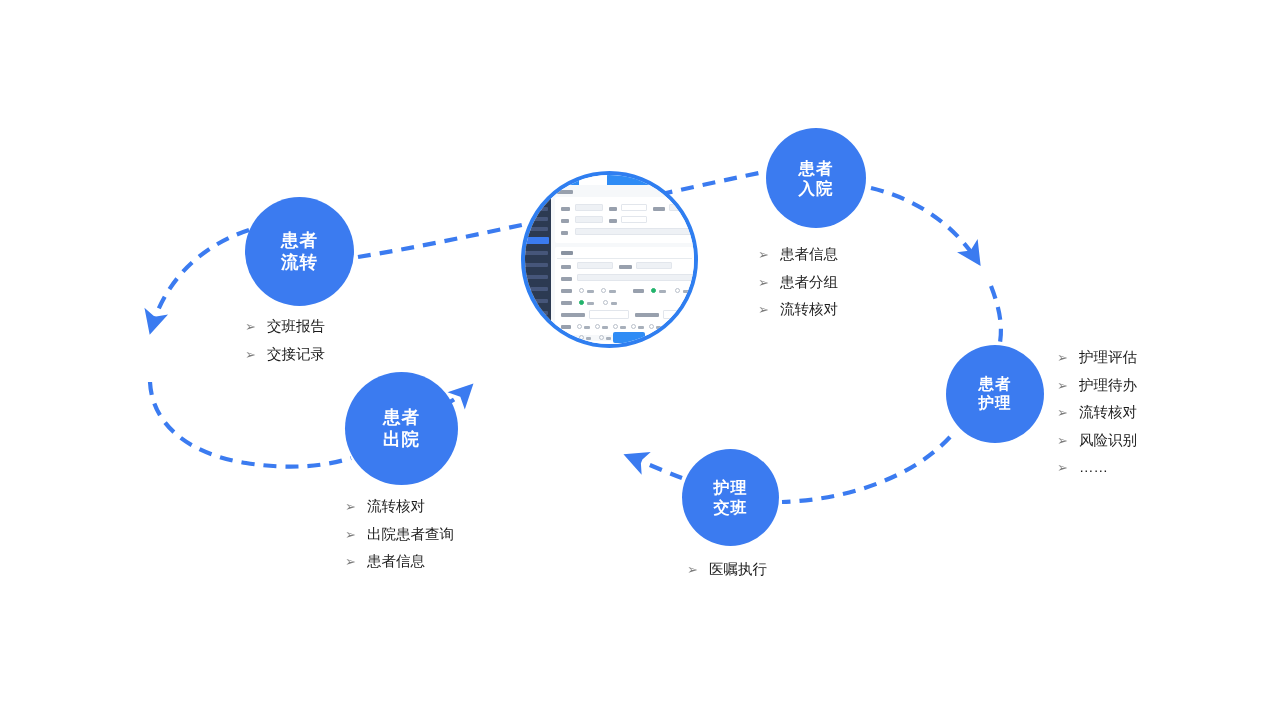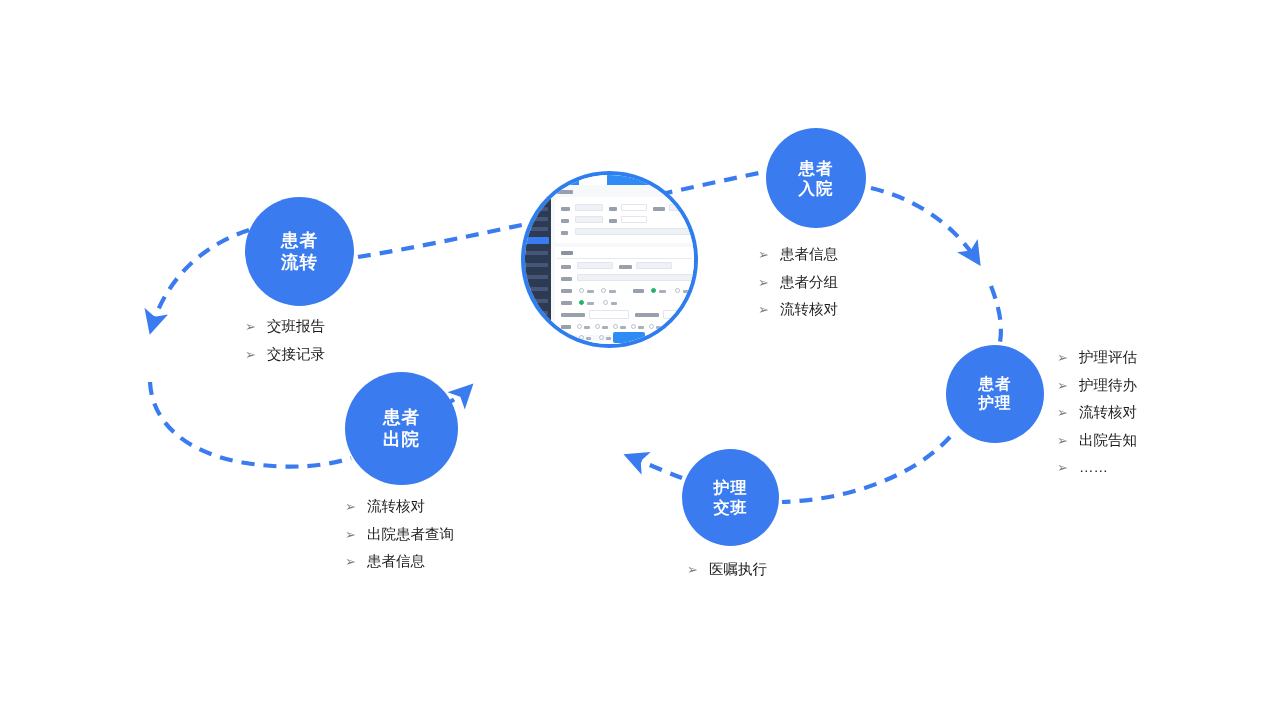--- a/index.html
+++ b/index.html
@@ -377,21 +377,21 @@
       <div class="item">
         <span class="bullet">➢</span>
         <span class="label">护理待办</span>
       </div>
       <div class="item">
         <span class="bullet">➢</span>
         <span class="label">流转核对</span>
       </div>
       <div class="item">
         <span class="bullet">➢</span>
-        <span class="label">出院告知</span>
+        <span class="label">风险识别</span>
       </div>
       <div class="item">
         <span class="bullet">➢</span>
         <span class="label">……</span>
       </div>
     </div>
   <div class="bullets" id="list-handover">
       <div class="item">
         <span class="bullet">➢</span>
         <span class="label">医嘱执行</span>

